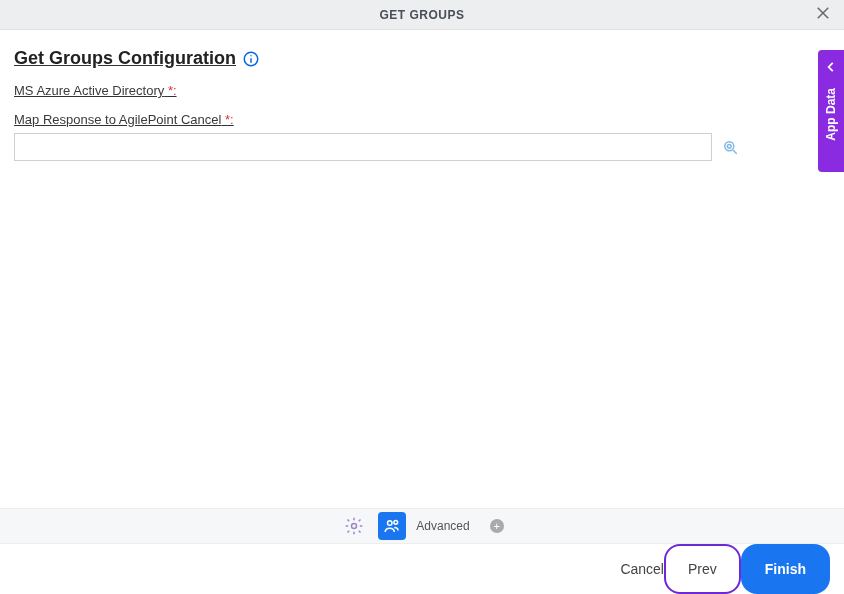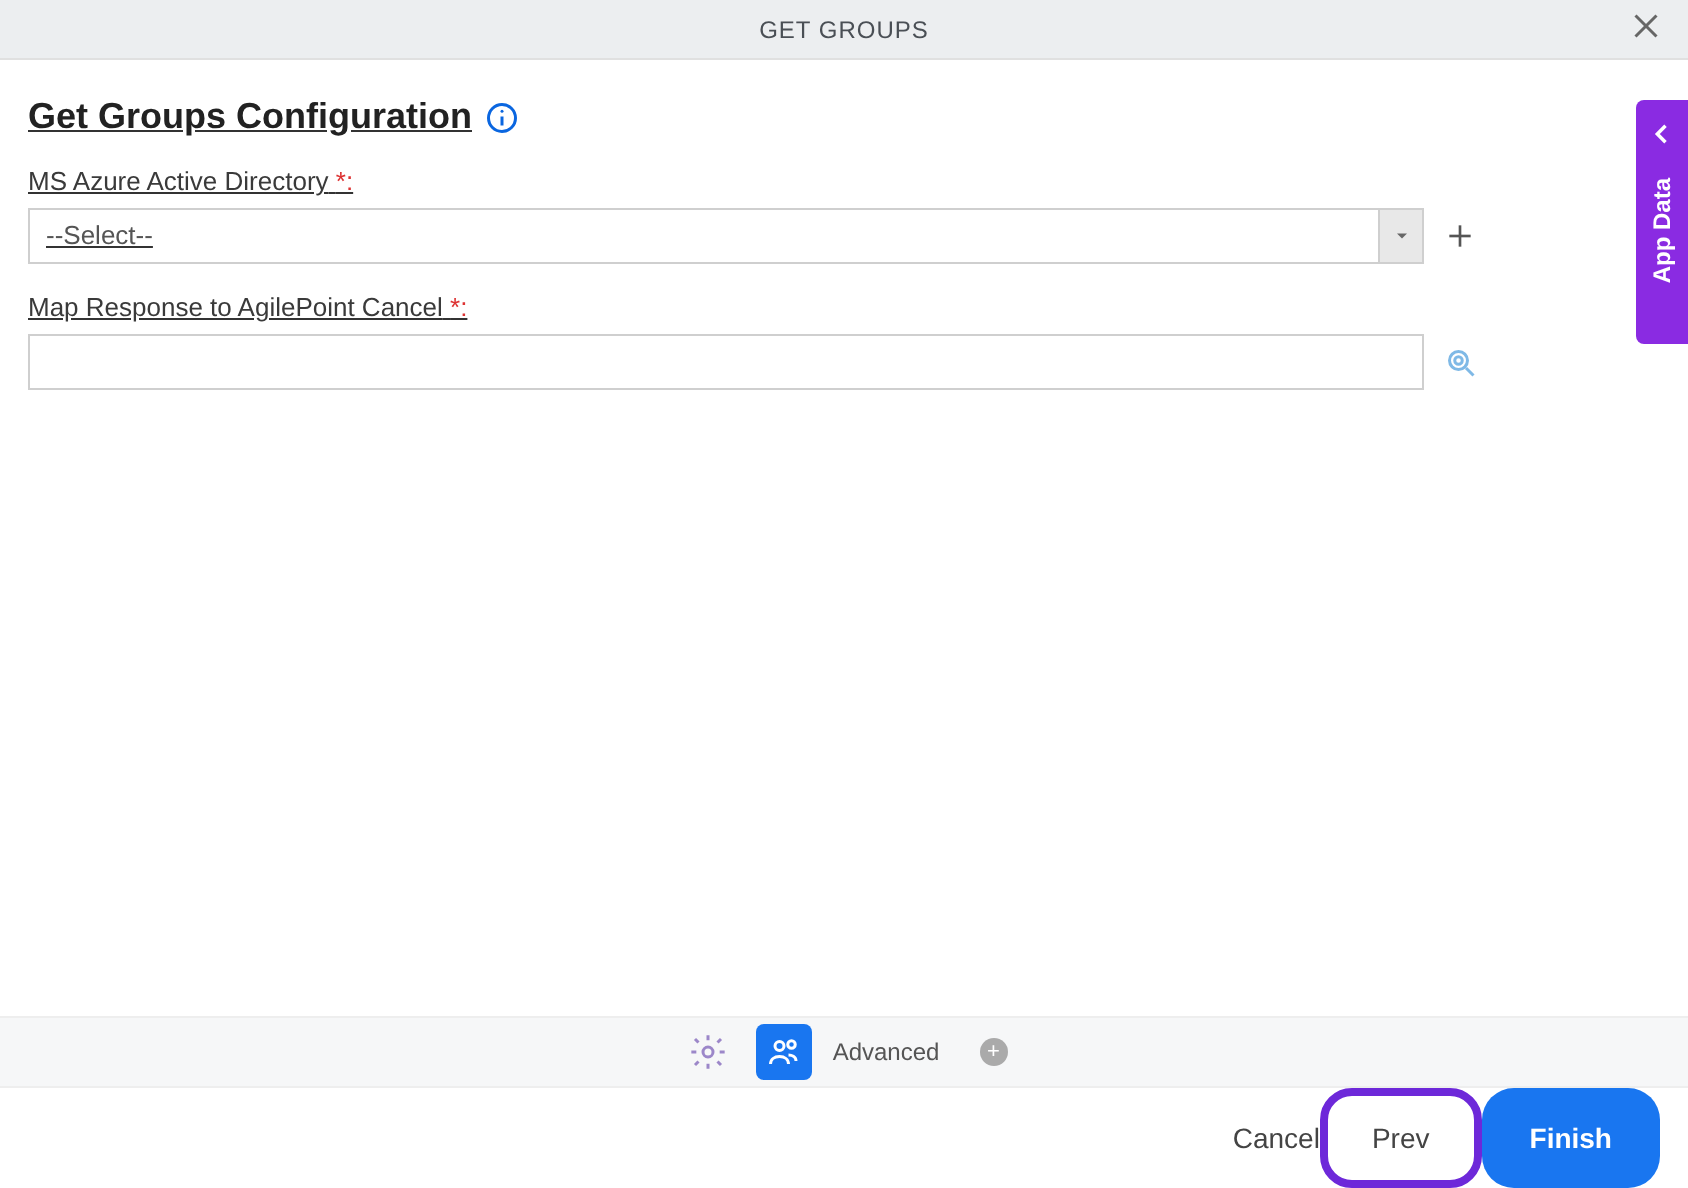--- a/index.html
+++ b/index.html
@@ -18,21 +18,21 @@
     display: flex;
     align-items: center;
     justify-content: center;
     position: relative;
     border-bottom: 1px solid #e0e0e0;
   }
   .titlebar-text {
     font-size: 12px;
     letter-spacing: 0.5px;
     color: #4a4f55;
-    font-weight: 400;
+    font-weight: 700;
   }
   .titlebar-close {
     position: absolute;
     right: 10px;
     top: 4px;
     width: 20px;
     height: 20px;
     cursor: pointer;
     color: #666;
   }
@@ -185,21 +185,21 @@
     font-size: 14px;
     color: #444;
     cursor: pointer;
     background: none;
     border: none;
   }
   .btn-outline {
     font-size: 14px;
     color: #444;
     background: #fff;
-    border: 4px solid #6d28d9;
+    border: 2px solid #6d28d9;
     border-radius: 16px;
     padding: 6px 22px;
     cursor: pointer;
   }
   .btn-primary {
     font-size: 14px;
     color: #fff;
     background: #1976f0;
     border: none;
     border-radius: 16px;
@@ -255,36 +255,20 @@
           <circle cx="12" cy="7.5" r="1" fill="currentColor" stroke="none"></circle>
         </svg>
     </span>
   </div>
 
   <div class="field-block">
     <label class="field-label">
       <span>MS Azure Active Directory</span>
       <span class="req">*:</span>
     </label>
-    <div class="field-row">
-      <div class="select-wrap">
-        <span class="select-display">--Select--</span>
-        <span class="select-caret">
-          <svg viewBox="0 0 24 24" width="10" height="10" fill="currentColor">
-              <path d="M6 9l6 6 6-6z"></path>
-            </svg>
-        </span>
-      </div>
-      <span class="plus-btn">
-        <svg viewBox="0 0 24 24" width="16" height="16" fill="none" stroke="currentColor" stroke-width="2">
-            <line x1="12" y1="4" x2="12" y2="20"></line>
-            <line x1="4" y1="12" x2="20" y2="12"></line>
-          </svg>
-      </span>
-    </div>
   </div>
 
   <div class="field-block">
     <label class="field-label">
       <span>Map Response to AgilePoint Cancel</span>
       <span class="req">*:</span>
     </label>
     <div class="field-row">
       <input type="text" class="text-input" value="" style="">
       <span class="lookup-btn">

